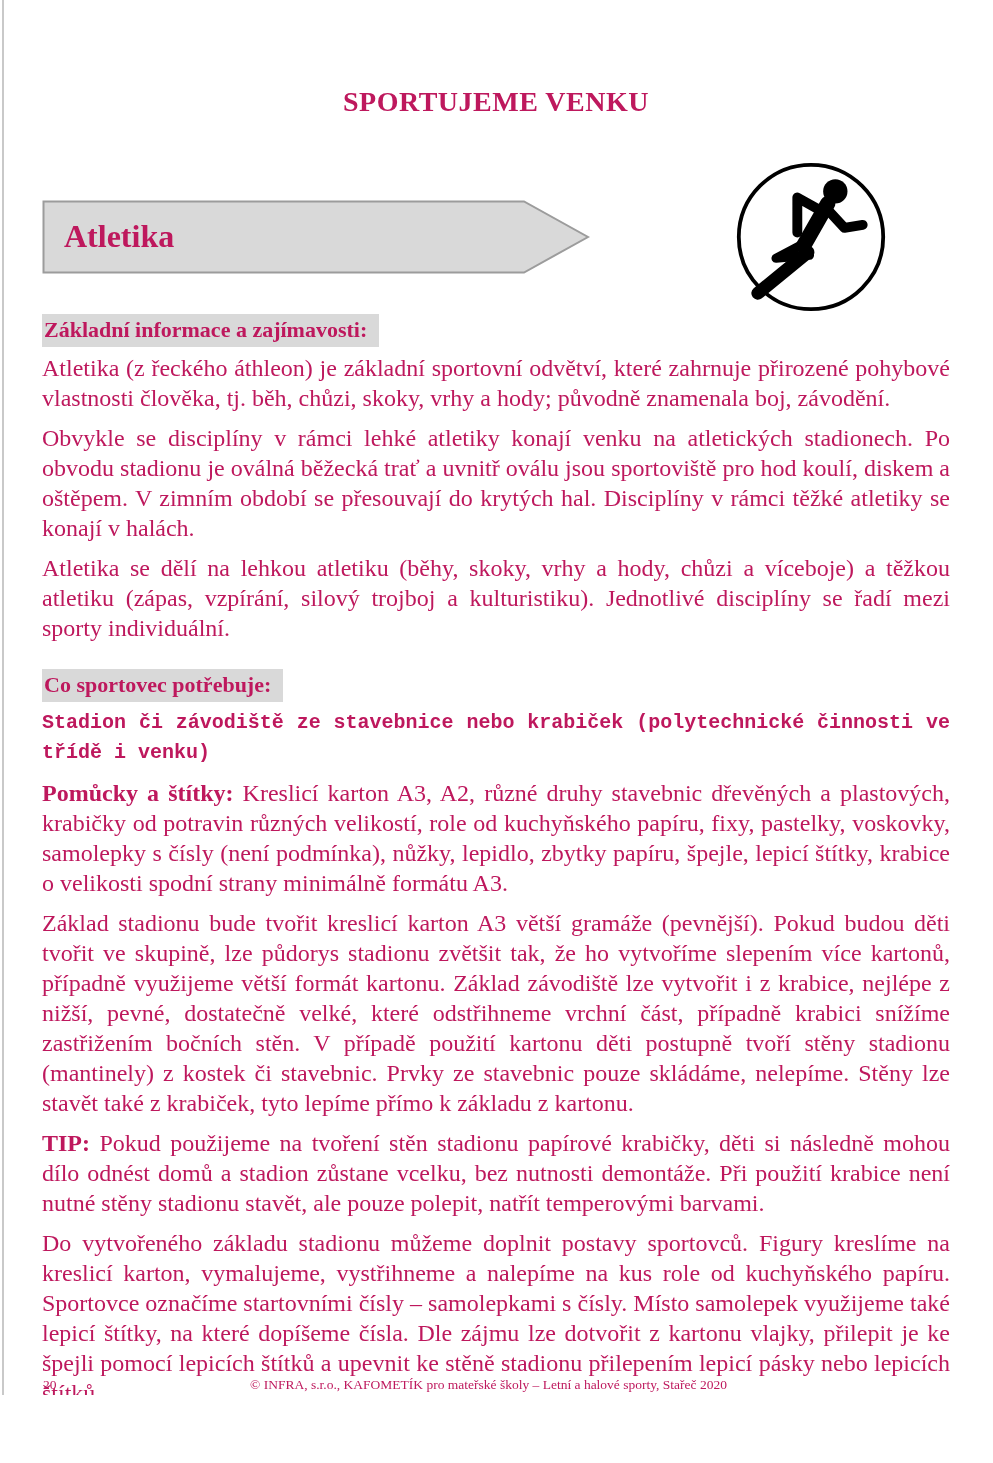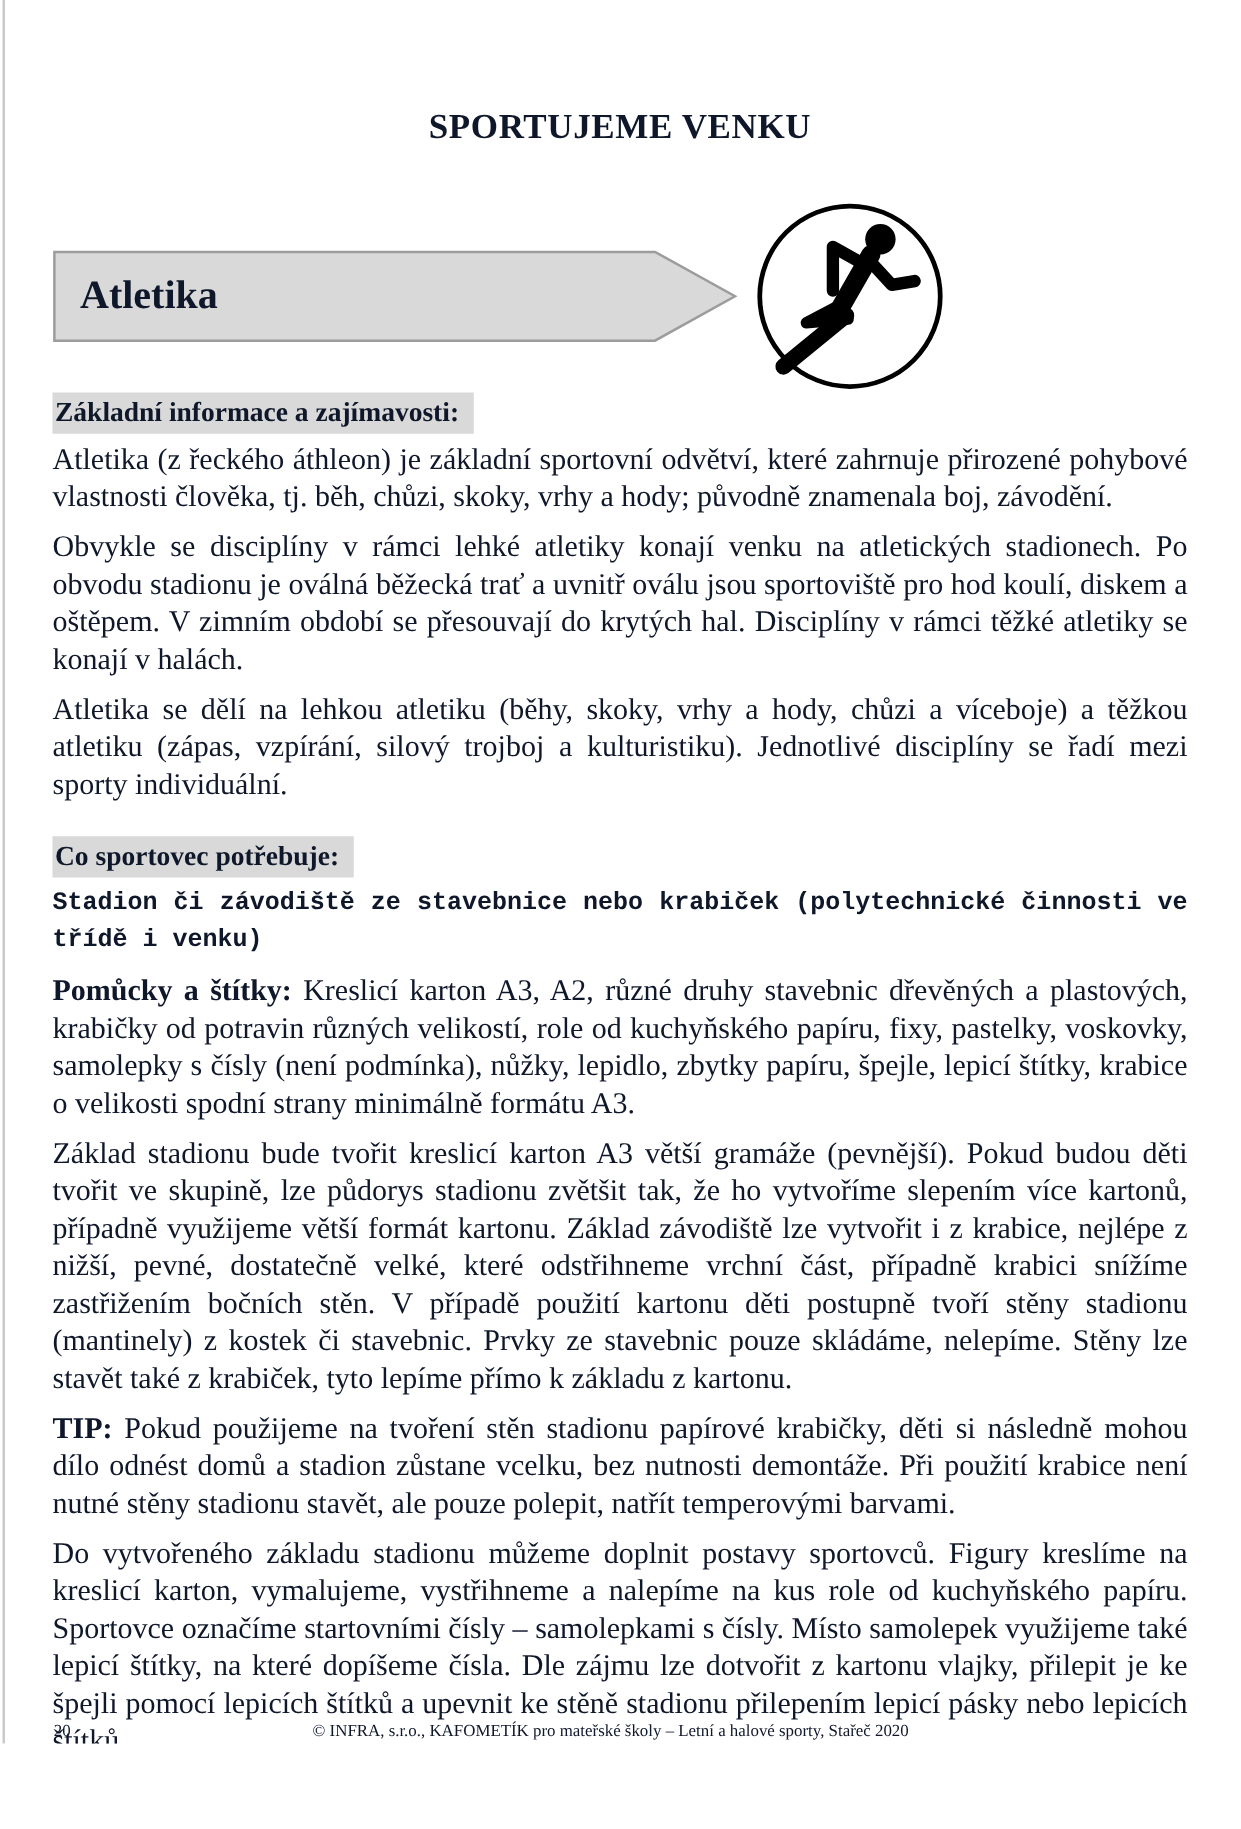--- a/index.html
+++ b/index.html
@@ -1,37 +1,38 @@
 <!DOCTYPE html>
 <html><head>
 <meta charset="utf-8">
 <style>
   html,body{margin:0;padding:0;background:#ffffff;}
   .page{
     position:relative;
     width:993px;height:1395px;
     background:#ffffff;
-    color:#0f172a;
+    color:#be185d;
     font-family:"Liberation Serif", serif;
     overflow:hidden;
   }
   .edge-line{position:absolute;left:2px;top:0;bottom:0;width:2px;background:#c9c9c9;}
   .content{padding:0 43px 0 42px;}
   .doc-title{
     margin:86px 0 0 0;
     text-align:center;
     font-size:28px;
     font-weight:bold;
     letter-spacing:.5px;
   }
   .banner-row{
     margin-top:44px;
     height:150px;
     display:flex;
     align-items:center;
+    justify-content:space-between;
     gap:14px;
   }
   .banner{position:relative;width:548px;height:74px;flex:0 0 auto;}
   .banner svg{position:absolute;inset:0;}
   .banner-label{
     position:absolute;left:22px;top:50%;transform:translateY(-52%);
     font-size:32px;font-weight:bold;
   }
   .badge{width:152px;height:152px;flex:0 0 auto;margin-right:63px;}
   .badge svg{width:100%;height:100%;display:block;}

